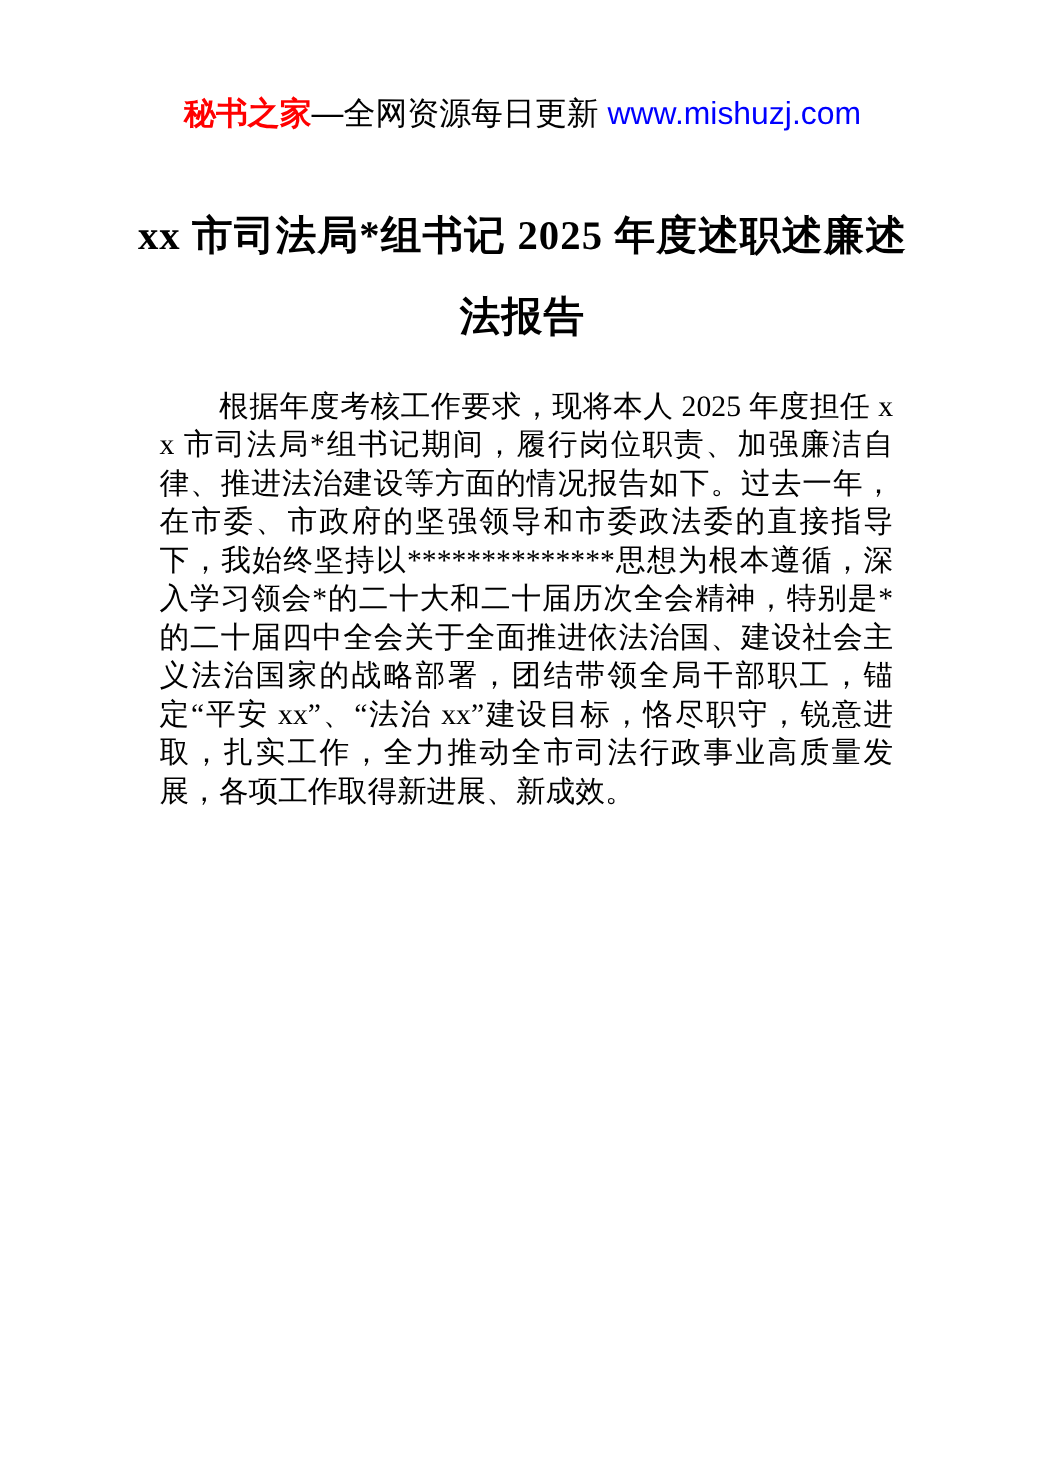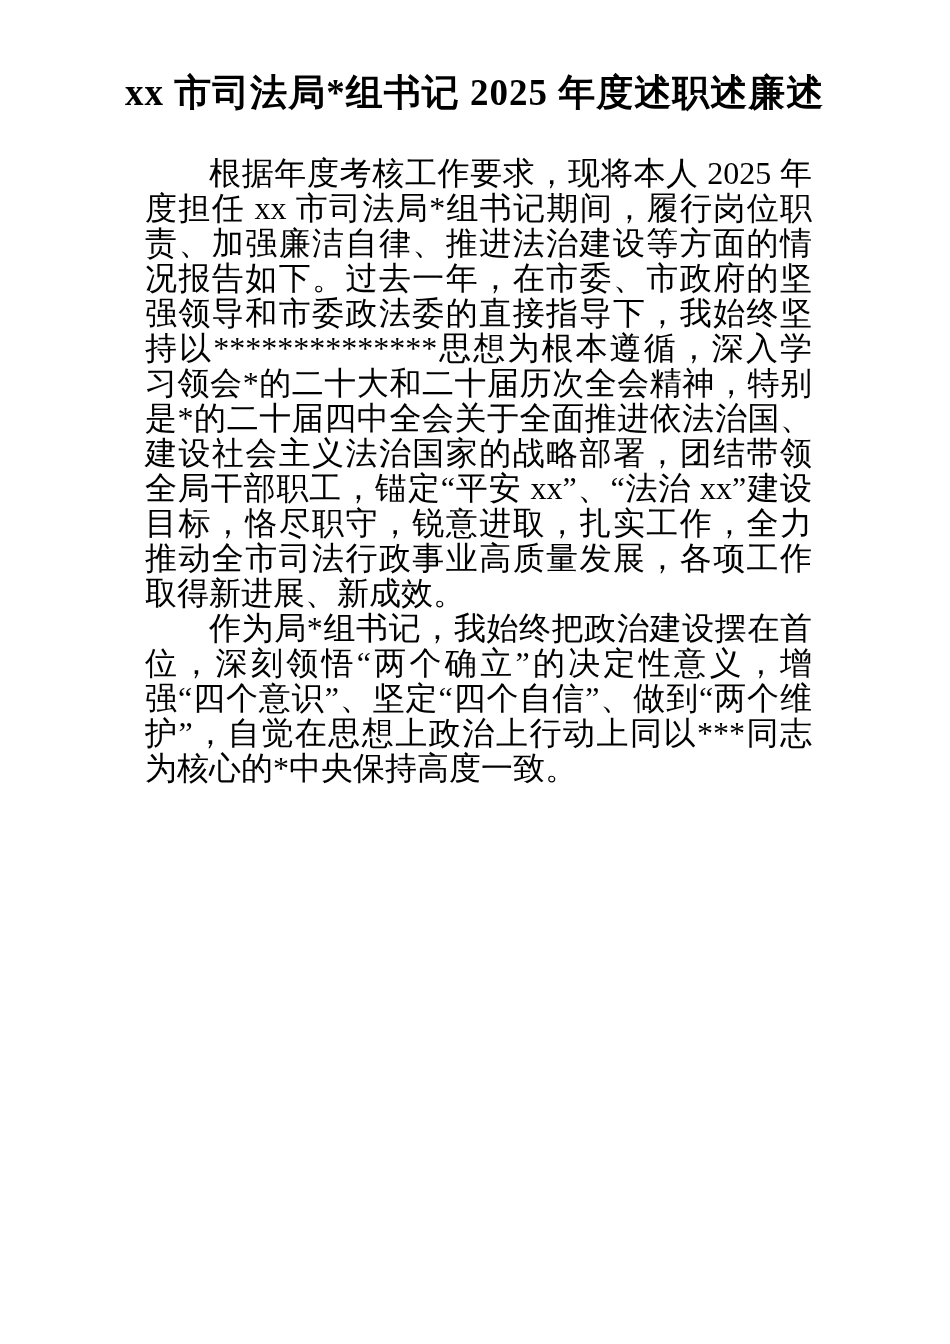--- a/index.html
+++ b/index.html
@@ -31,55 +31,58 @@
   }
   .tagline {
     color: #000000;
   }
   .url {
     color: #0000ff;
   }
   
   .doc-title {
     margin: 56px 125px 0 125px;
-    text-align: left;
+    text-align: center;
     font-size: 37px;
     font-weight: bold;
     line-height: 74px;
     letter-spacing: 1px;
   }
   .doc-title .tline {
     display: block;
   }
   
   .doc-body {
     margin: 26px 138px 0 145px;
-    font-size: 32px;
+    font-size: 27px;
     line-height: 35px;
     text-align: justify;
     text-justify: inter-character;
   }
   .doc-body p {
     margin: 0;
     padding: 0;
     text-indent: 2em;
     word-break: break-all;
   }
   .doc-body p.section-heading {
     font-weight: bold;
   }
 </style>
 </head>
 <body>
 
 <div class="page">
 
+  <div class="site-header">
+    <span class="brand">秘书之家</span><span class="tagline">—全网资源每日更新 </span><span class="url">www.mishuzj.com</span>
+  </div>
 
   <h1 class="doc-title">
     <span class="tline">xx 市司法局*组书记 2025 年度述职述廉述</span>
+    <span class="tline">法报告</span>
   </h1>
 
   <div class="doc-body">
     <p class="body-para">根据年度考核工作要求，现将本人 2025 年度担任 xx 市司法局*组书记期间，履行岗位职责、加强廉洁自律、推进法治建设等方面的情况报告如下。过去一年，在市委、市政府的坚强领导和市委政法委的直接指导下，我始终坚持以**************思想为根本遵循，深入学习领会*的二十大和二十届历次全会精神，特别是*的二十届四中全会关于全面推进依法治国、建设社会主义法治国家的战略部署，团结带领全局干部职工，锚定“平安 xx”、“法治 xx”建设目标，恪尽职守，锐意进取，扎实工作，全力推动全市司法行政事业高质量发展，各项工作取得新进展、新成效。</p>
-    <p class="body-para">作为局*组书记，我始终把政治建设摆在首位，深刻领悟“两个确立”的决定性意义，增强“四个意识”、坚定“四个自信”、做到“两个维护”，自觉在思想上政治上行动上同以***同志为核心的*中央保持高度一致。</p>
   </div>
 
 </div>
 
 </body></html>

